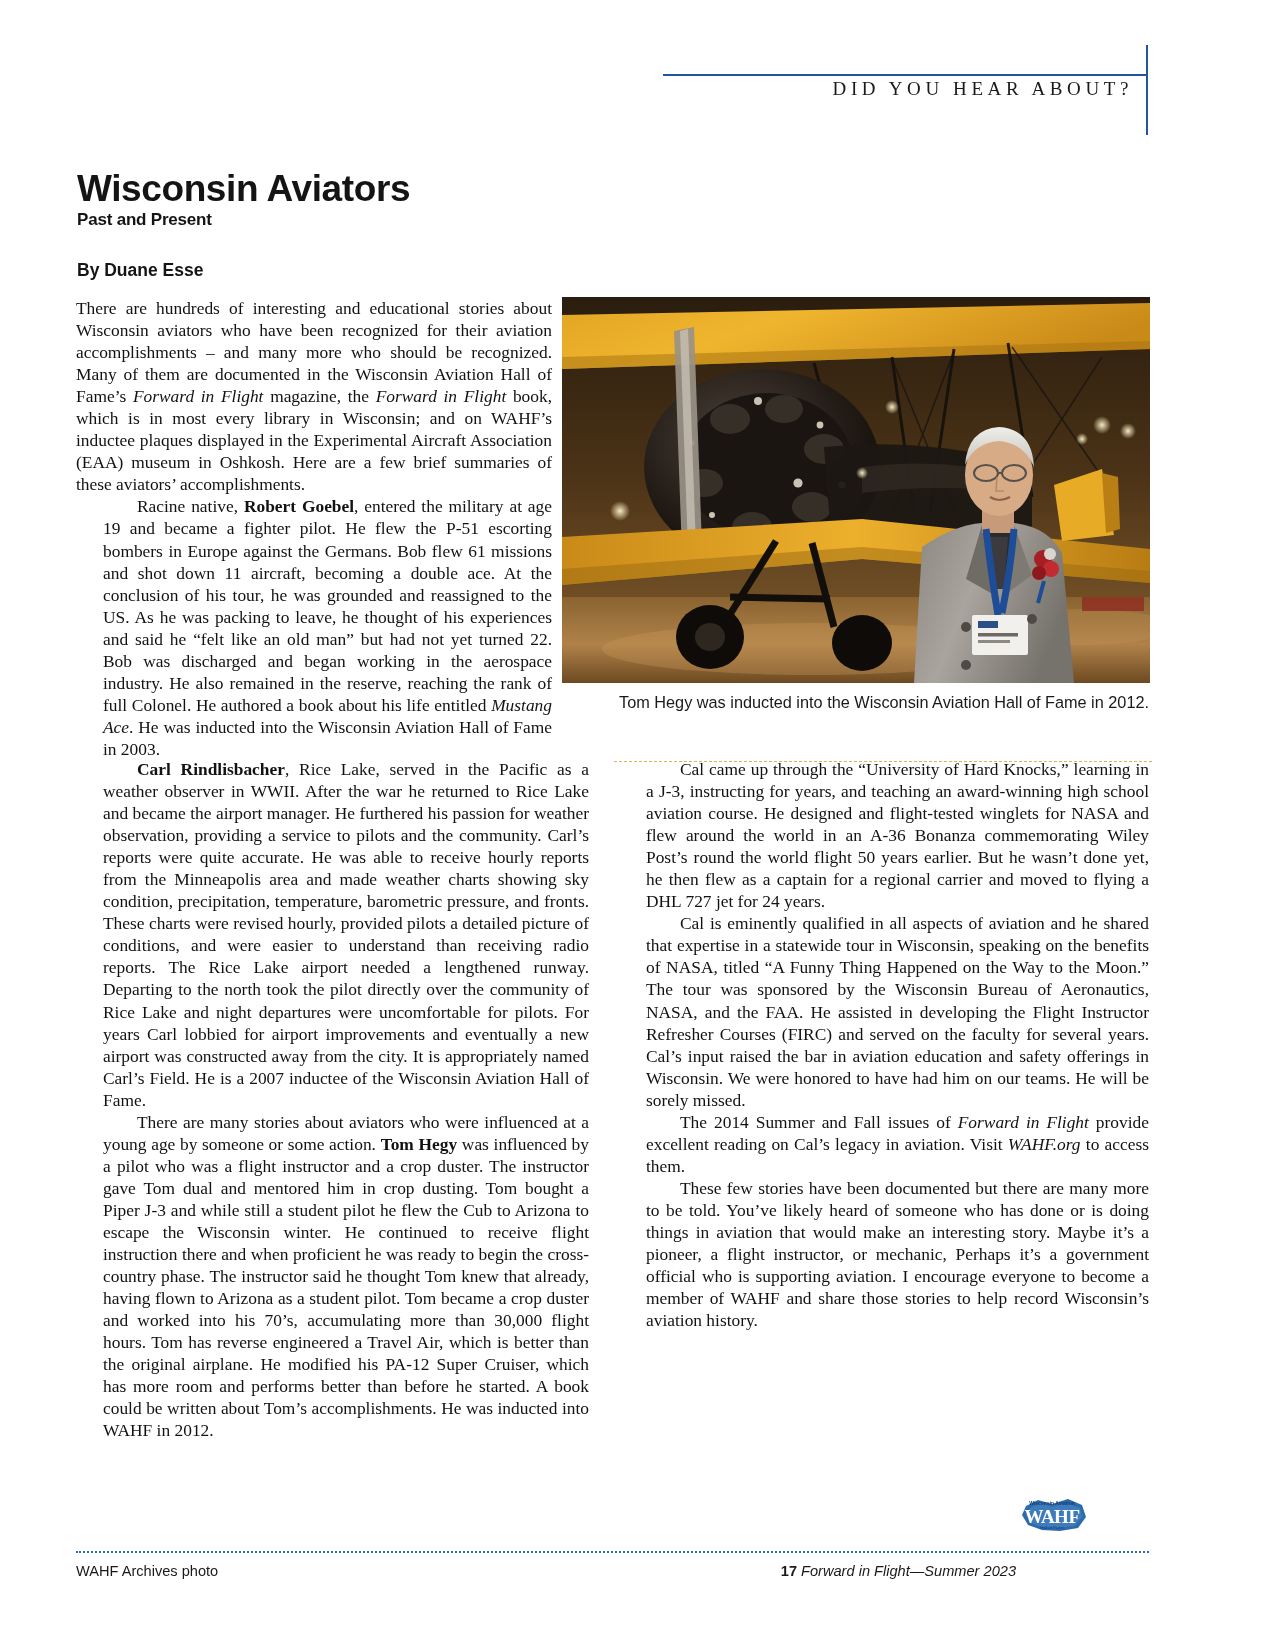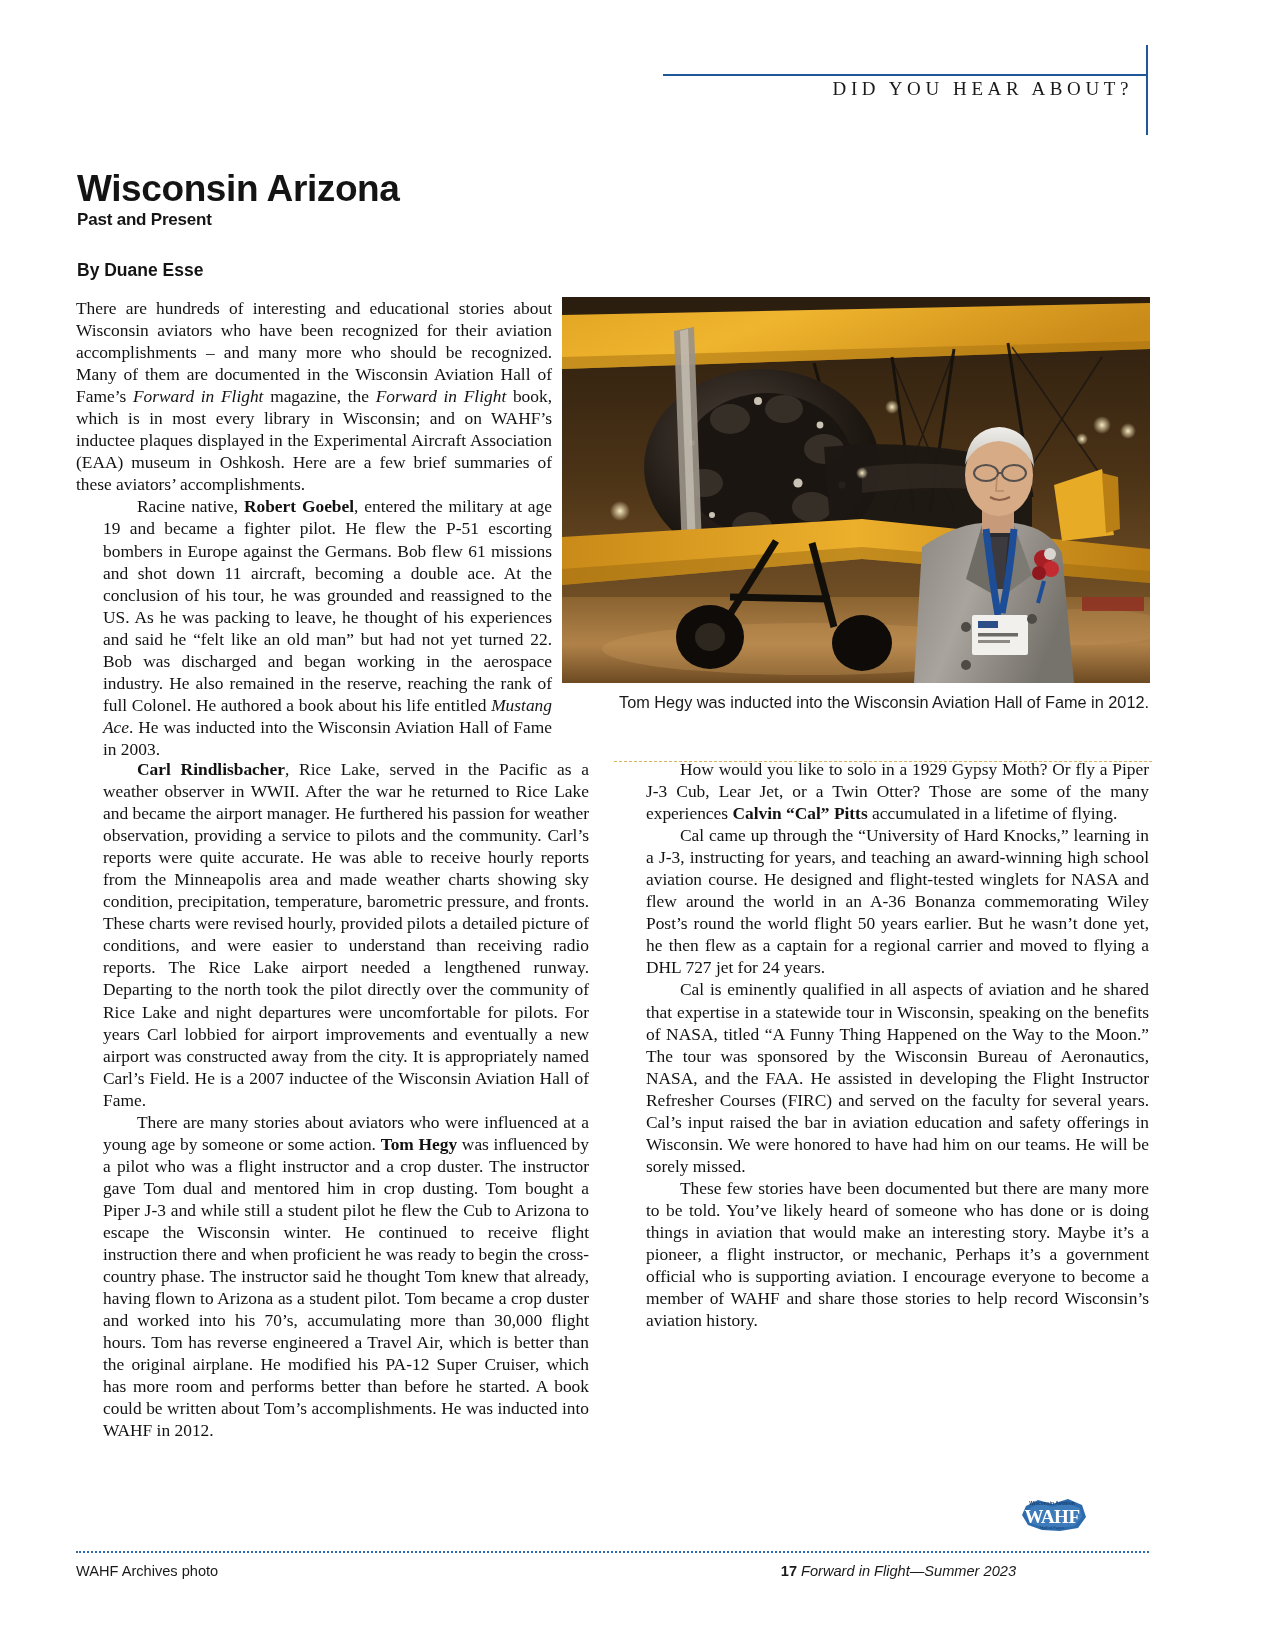--- a/index.html
+++ b/index.html
@@ -195,21 +195,21 @@
 </style>
 </head>
 <body>
 
 <div class="page">
 
   <div class="runhead-rule"></div>
   <div class="runhead-vrule"></div>
   <div class="runhead-text">DID YOU HEAR ABOUT?</div>
 
-  <div class="title-main">Wisconsin Arizona</div>
+  <div class="title-main">Wisconsin Aviators</div>
   <div class="title-sub">Past and Present</div>
   <div class="byline">By Duane Esse</div>
 
   <div class="photo">
     <svg width="588" height="386" viewBox="0 0 588 386" xmlns="http://www.w3.org/2000/svg">
       <defs>
         <linearGradient id="bgWall" x1="0" y1="0" x2="0" y2="1">
           <stop offset="0%" stop-color="#2a1d0f"></stop>
           <stop offset="45%" stop-color="#4a3216"></stop>
           <stop offset="100%" stop-color="#8a6230"></stop>
@@ -379,23 +379,23 @@
     <p>There are hundreds of interesting and educational stories about Wisconsin aviators who have been recognized for their aviation accomplishments – and many more who should be recognized. Many of them are documented in the Wisconsin Aviation Hall of Fame’s <i>Forward in Flight</i> magazine, the <i>Forward in Flight</i> book, which is in most every library in Wisconsin; and on WAHF’s inductee plaques displayed in the Experimental Aircraft Association (EAA) museum in Oshkosh. Here are a few brief summaries of these aviators’ accomplishments.</p>
     <p class="ind">Racine native, <b>Robert Goebel</b>, entered the military at age 19 and became a fighter pilot. He flew the P-51 escorting bombers in Europe against the Germans. Bob flew 61 missions and shot down 11 aircraft, becoming a double ace. At the conclusion of his tour, he was grounded and reassigned to the US. As he was packing to leave, he thought of his experiences and said he “felt like an old man” but had not yet turned 22. Bob was discharged and began working in the aerospace industry. He also remained in the reserve, reaching the rank of full Colonel. He authored a book about his life entitled <i>Mustang Ace</i>. He was inducted into the Wisconsin Aviation Hall of Fame in 2003.</p>
   </div>
 
   <div class="col col-left-bottom">
     <p class="ind"><b>Carl Rindlisbacher</b>, Rice Lake, served in the Pacific as a weather observer in WWII. After the war he returned to Rice Lake and became the airport manager. He furthered his passion for weather observation, providing a service to pilots and the community. Carl’s reports were quite accurate. He was able to receive hourly reports from the Minneapolis area and made weather charts showing sky condition, precipitation, temperature, barometric pressure, and fronts. These charts were revised hourly, provided pilots a detailed picture of conditions, and were easier to understand than receiving radio reports. The Rice Lake airport needed a lengthened runway. Departing to the north took the pilot directly over the community of Rice Lake and night departures were uncomfortable for pilots. For years Carl lobbied for airport improvements and eventually a new airport was constructed away from the city. It is appropriately named Carl’s Field. He is a 2007 inductee of the Wisconsin Aviation Hall of Fame.</p>
     <p class="ind">There are many stories about aviators who were influenced at a young age by someone or some action. <b>Tom Hegy</b> was influenced by a pilot who was a flight instructor and a crop duster. The instructor gave Tom dual and mentored him in crop dusting. Tom bought a Piper J-3 and while still a student pilot he flew the Cub to Arizona to escape the Wisconsin winter. He continued to receive flight instruction there and when proficient he was ready to begin the cross-country phase. The instructor said he thought Tom knew that already, having flown to Arizona as a student pilot. Tom became a crop duster and worked into his 70’s, accumulating more than 30,000 flight hours. Tom has reverse engineered a Travel Air, which is better than the original airplane. He modified his PA-12 Super Cruiser, which has more room and performs better than before he started. A book could be written about Tom’s accomplishments. He was inducted into WAHF in 2012.</p>
   </div>
 
   <div class="col col-right">
-    <p class="ind">How would you like to solo in a 1929 Gypsy Moth? Or fly a Piper J-3 Cub, Lear Jet, or a Twin Otter? Those are some of the many experiences <b>Calvin “Cal” Pitts</b> accumulated in a lifetime of flying.</p>
     <p class="ind">Cal came up through the “University of Hard Knocks,” learning in a J-3, instructing for years, and teaching an award-winning high school aviation course. He designed and flight-tested winglets for NASA and flew around the world in an A-36 Bonanza commemorating Wiley Post’s round the world flight 50 years earlier. But he wasn’t done yet, he then flew as a captain for a regional carrier and moved to flying a DHL 727 jet for 24 years.</p>
     <p class="ind">Cal is eminently qualified in all aspects of aviation and he shared that expertise in a statewide tour in Wisconsin, speaking on the benefits of NASA, titled “A Funny Thing Happened on the Way to the Moon.” The tour was sponsored by the Wisconsin Bureau of Aeronautics, NASA, and the FAA. He assisted in developing the Flight Instructor Refresher Courses (FIRC) and served on the faculty for several years. Cal’s input raised the bar in aviation education and safety offerings in Wisconsin. We were honored to have had him on our teams. He will be sorely missed.</p>
+    <p class="ind">The 2014 Summer and Fall issues of <i>Forward in Flight</i> provide excellent reading on Cal’s legacy in aviation. Visit <i>WAHF.org</i> to access them.</p>
     <p class="ind">These few stories have been documented but there are many more to be told. You’ve likely heard of someone who has done or is doing things in aviation that would make an interesting story. Maybe it’s a pioneer, a flight instructor, or mechanic, Perhaps it’s a government official who is supporting aviation. I encourage everyone to become a member of WAHF and share those stories to help record Wisconsin’s aviation history.</p>
   </div>
 
   <div class="wahf-logo">
     <svg width="74" height="36" viewBox="0 0 74 36" xmlns="http://www.w3.org/2000/svg">
       <path d="M10 9 L22 3 L36 7 L52 2 L66 8 L70 20 L62 31 L44 34 L26 33 L12 28 L6 18 Z" fill="#2d6bad"></path>
       <path d="M14 11 L24 6 L36 10 L50 6 L64 11 L66 20 L58 29 L42 31 L26 30 L14 26 L10 18 Z" fill="#4d88c4" opacity="0.55"></path>
       <text x="36" y="7.5" font-family="Liberation Sans, sans-serif" font-size="5" font-weight="bold" fill="#173f6e" text-anchor="middle">Wisconsin Aviation</text>
       <text x="36" y="26" font-family="Liberation Serif, serif" font-size="19" font-weight="bold" fill="#ffffff" text-anchor="middle" letter-spacing="-0.5">WAHF</text>
       <text x="36" y="32" font-family="Liberation Sans, sans-serif" font-size="4.2" fill="#173f6e" text-anchor="middle">Hall of Fame</text>

